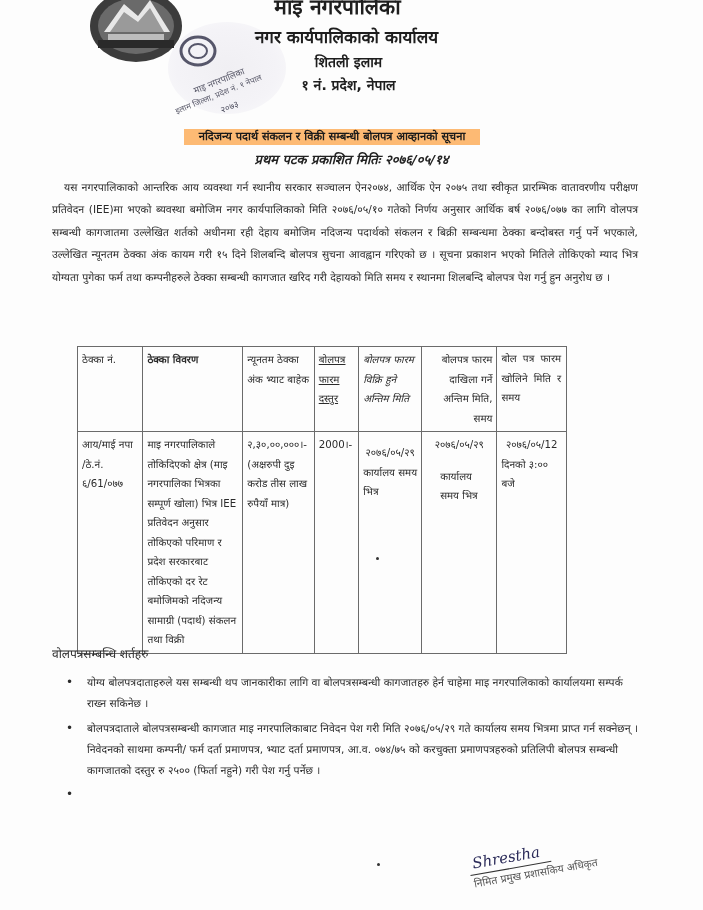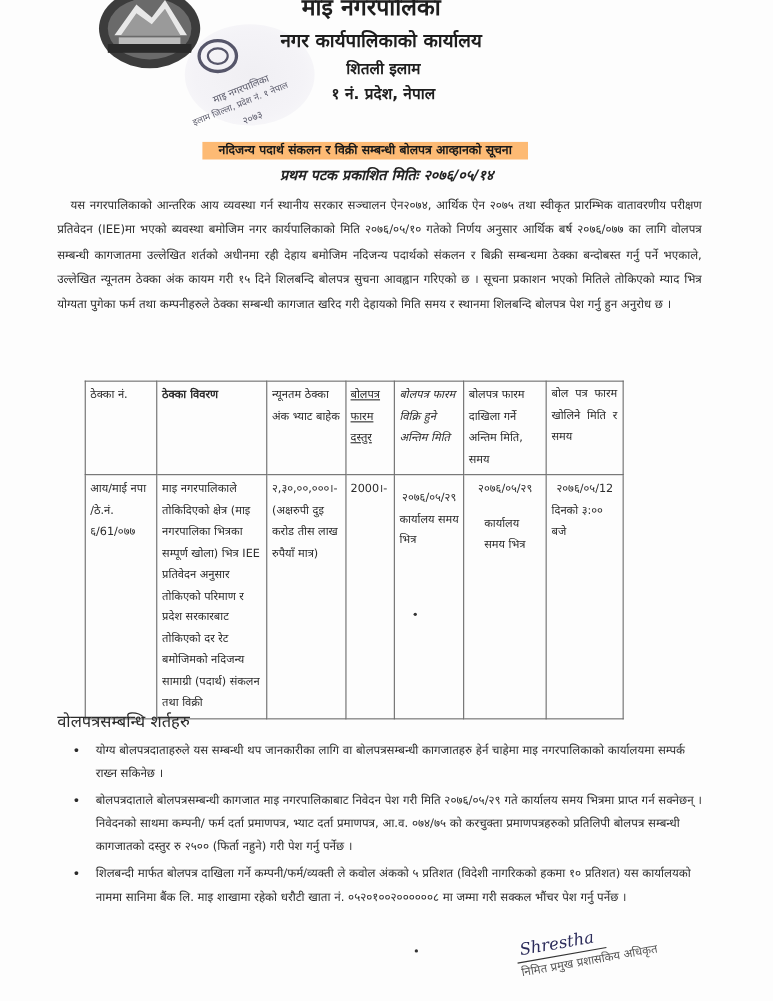--- a/index.html
+++ b/index.html
@@ -18,23 +18,23 @@
   .title-bar{position:absolute;left:184px;top:129px;width:296px;height:16px;background:#fdba74;
         font-size:11.2px;font-weight:bold;text-align:center;line-height:16px;color:#1a1a1a;white-space:nowrap;overflow:hidden;}
   .pub-date{position:absolute;left:0;top:150px;width:703px;text-align:center;font-size:13px;
         font-weight:bold;font-style:italic;color:#222;}
   .para{position:absolute;left:52px;top:176px;width:586px;font-size:10.6px;line-height:22.4px;
         text-align:justify;text-indent:12px;color:#2b2b2b;}
   table.tender{position:absolute;left:29px;top:346px;width:490px;height:268px;border-collapse:collapse;
         font-size:10.2px;color:#2b2b2b;margin-left:48px;}
   table.tender td{border:1px solid #6b6b6b;vertical-align:top;padding:3px 4px;line-height:19.5px;}
   table.tender tr.head td{height:67px;}
-  .c1{width:76px;}.c2{width:142px;font-weight:bold;}.c3{width:66px;}.c4{width:38px;text-decoration:underline;}.c5{width:60px;font-style:italic;}.c6{width:88px;}.c7{width:72px;font-family:Liberation Mono, monospace;}
+  .c1{width:76px;}.c2{width:142px;font-weight:bold;}.c3{width:66px;}.c4{width:38px;text-decoration:underline;}.c5{width:60px;font-style:italic;}.c6{width:88px;text-align:right;}.c7{width:72px;font-family:Liberation Mono, monospace;}
   .center{text-align:center;}
-  .conds-title{position:absolute;left:52px;top:645px;font-size:15px;color:#2b2b2b;}
+  .conds-title{position:absolute;left:52px;top:645px;font-size:12px;color:#2b2b2b;}
   ul.conds{position:absolute;left:66px;top:672px;width:576px;margin:0;padding:0;list-style:none;}
   ul.conds li{position:relative;padding-left:21px;font-size:10.6px;line-height:21.3px;color:#2b2b2b;margin-bottom:3px;}
   ul.conds li .bullet{position:absolute;left:0;top:0;font-size:12px;}
   .sig{position:absolute;left:470px;top:836px;width:150px;height:60px;transform:rotate(-10deg);}
   .sig-scribble{position:absolute;left:4px;top:6px;font-size:15px;font-style:italic;color:#2c2c5a;font-family:"DejaVu Serif",serif;}
   .sig-line{position:absolute;left:0;top:26px;width:82px;height:1px;background:#333;}
   .sig-title{position:absolute;left:2px;top:28px;font-size:10.5px;color:#555;white-space:nowrap;}
   .dot{position:absolute;width:3px;height:3px;background:#333;border-radius:50%;}
 </style>
 </head>
@@ -105,21 +105,21 @@
         <div>दिनको ३:०० बजे</div>
       </td>
     </tr>
   </tbody>
     </table>
 
   <div class="conds-title">वोलपत्रसम्बन्धि शर्तहरु</div>
   <ul class="conds">
     <li><span class="bullet">•</span><span>योग्य बोलपत्रदाताहरुले यस सम्बन्धी थप जानकारीका लागि वा बोलपत्रसम्बन्धी कागजातहरु हेर्न चाहेमा माइ नगरपालिकाको कार्यालयमा सम्पर्क राख्न सकिनेछ ।</span></li>
     <li><span class="bullet">•</span><span>बोलपत्रदाताले बोलपत्रसम्बन्धी कागजात माइ नगरपालिकाबाट निवेदन पेश गरी मिति २०७६/०५/२९ गते कार्यालय समय भित्रमा प्राप्त गर्न सक्नेछन् । निवेदनको साथमा कम्पनी/ फर्म दर्ता प्रमाणपत्र, भ्याट दर्ता प्रमाणपत्र, आ.व. ०७४/७५ को करचुक्ता प्रमाणपत्रहरुको प्रतिलिपी बोलपत्र सम्बन्धी कागजातको दस्तुर रु २५०० (फिर्ता नहुने) गरी पेश गर्नु पर्नेछ ।</span></li>
-    <li><span class="bullet">•</span><span>शिलबन्दी मार्फत बोलपत्र दाखिला गर्ने कम्पनी/फर्म/व्यक्ती ले कवोल अंकको ५ प्रतिशत (विदेशी नागरिकको हकमा १० प्रतिशत) यस कार्यालयको नाममा सानिमा बैंक लि. माइ शाखामा रहेको धरौटी खाता नं. ०५२०१००२००००००८ मा जम्मा गरी सक्कल भौंचर पेश गर्नु पर्नेछ ।</span></li>
+    <li><span class="bullet">•</span></li>
   </ul>
 
   <div class="sig">
     <span class="sig-scribble">Shrestha</span>
     <div class="sig-line"></div>
     <span class="sig-title">निमित प्रमुख प्रशासकिय अधिकृत</span>
   </div>
 
   <div class="dot" style="left:376px;top:557px;"></div>
   <div class="dot" style="left:377px;top:863px;"></div>

